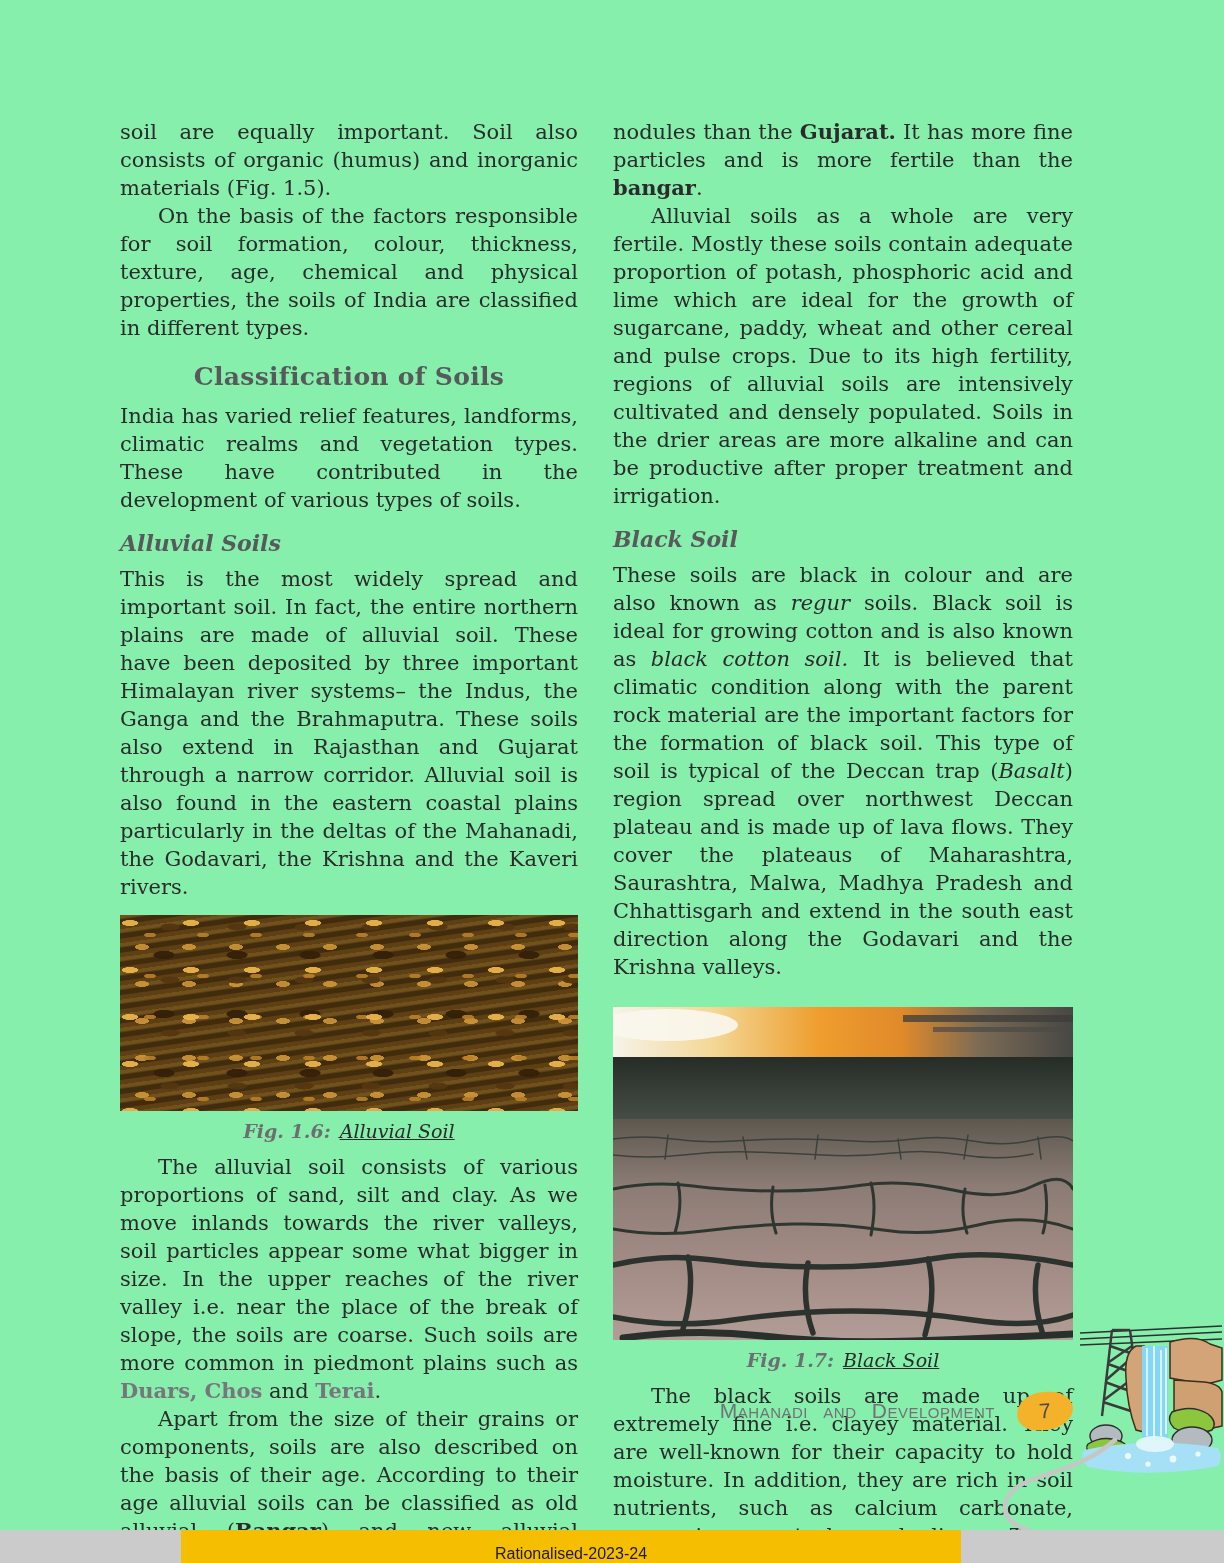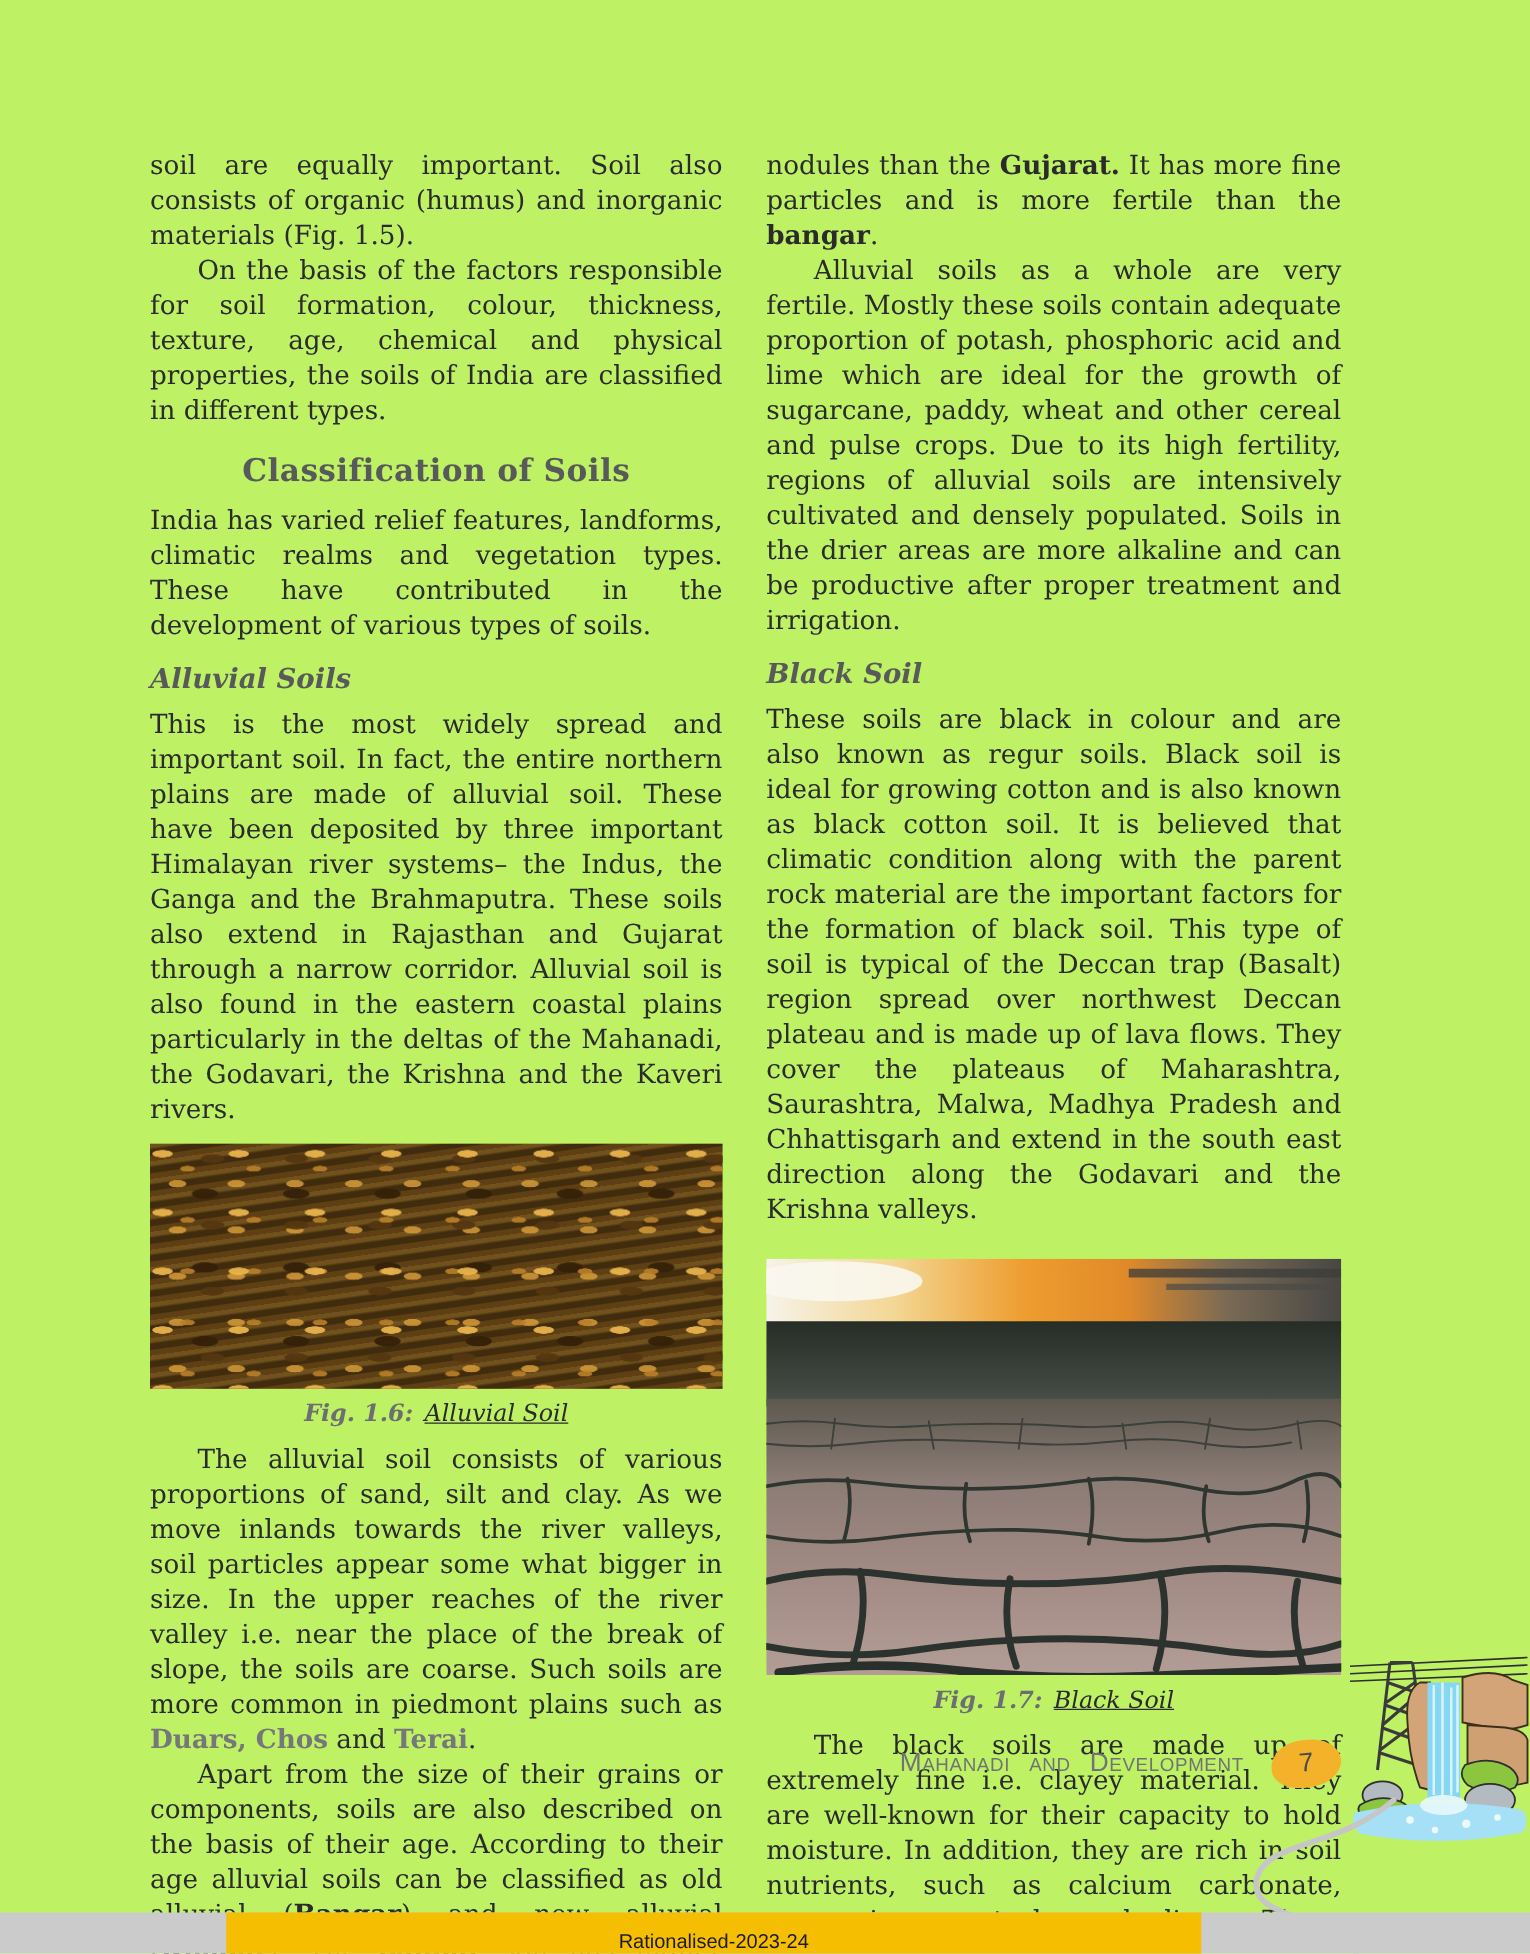--- a/index.html
+++ b/index.html
@@ -1,26 +1,26 @@
 <!DOCTYPE html>
 <html><head>
 <meta charset="utf-8">
 <style>
   html,body{margin:0;padding:0;background:#ffffff;}
-  .page{position:relative;width:1224px;height:1563px;background:#bef264;overflow:hidden;
+  .page{position:relative;width:1224px;height:1563px;background:#86efac;overflow:hidden;
         font-family:"DejaVu Serif", serif;color:#2b2b2b;}
   .col{position:absolute;top:118px;font-size:21px;line-height:28px;text-align:justify;}
   .col-left{left:120px;width:458px;}
   .col-right{left:613px;width:460px;}
   .col p{margin:0;}
   .indent{text-indent:38px;}
   .flush-last{text-align-last:justify;}
   .seg-b{font-weight:bold;}
   .seg-bg{font-weight:bold;color:#76777a;}
-  .seg-i{}
+  .seg-i{font-style:italic;}
   h2.section{font-family:"DejaVu Serif",serif;font-size:25px;line-height:30px;color:#58595b;
              font-weight:bold;margin:20px 0 10px 0;text-align:center;letter-spacing:.3px;}
   h3.sub{font-family:"DejaVu Serif",serif;font-size:22px;line-height:26px;color:#58595b;
          font-weight:bold;font-style:italic;margin:16px 0 9px 0;text-align:left;}
   .figure{margin:14px 0 4px 0;}
   .fig17{margin-top:26px;}
   .fig-img16{width:458px;height:196px;background-color:#46300f;
     background-image:
       radial-gradient(ellipse 14px 5px at 10px 8px, rgba(233,180,76,.95) 0 55%, transparent 62%),
       radial-gradient(ellipse 10px 4px at 30px 20px, rgba(186,128,40,.9) 0 55%, transparent 62%),

